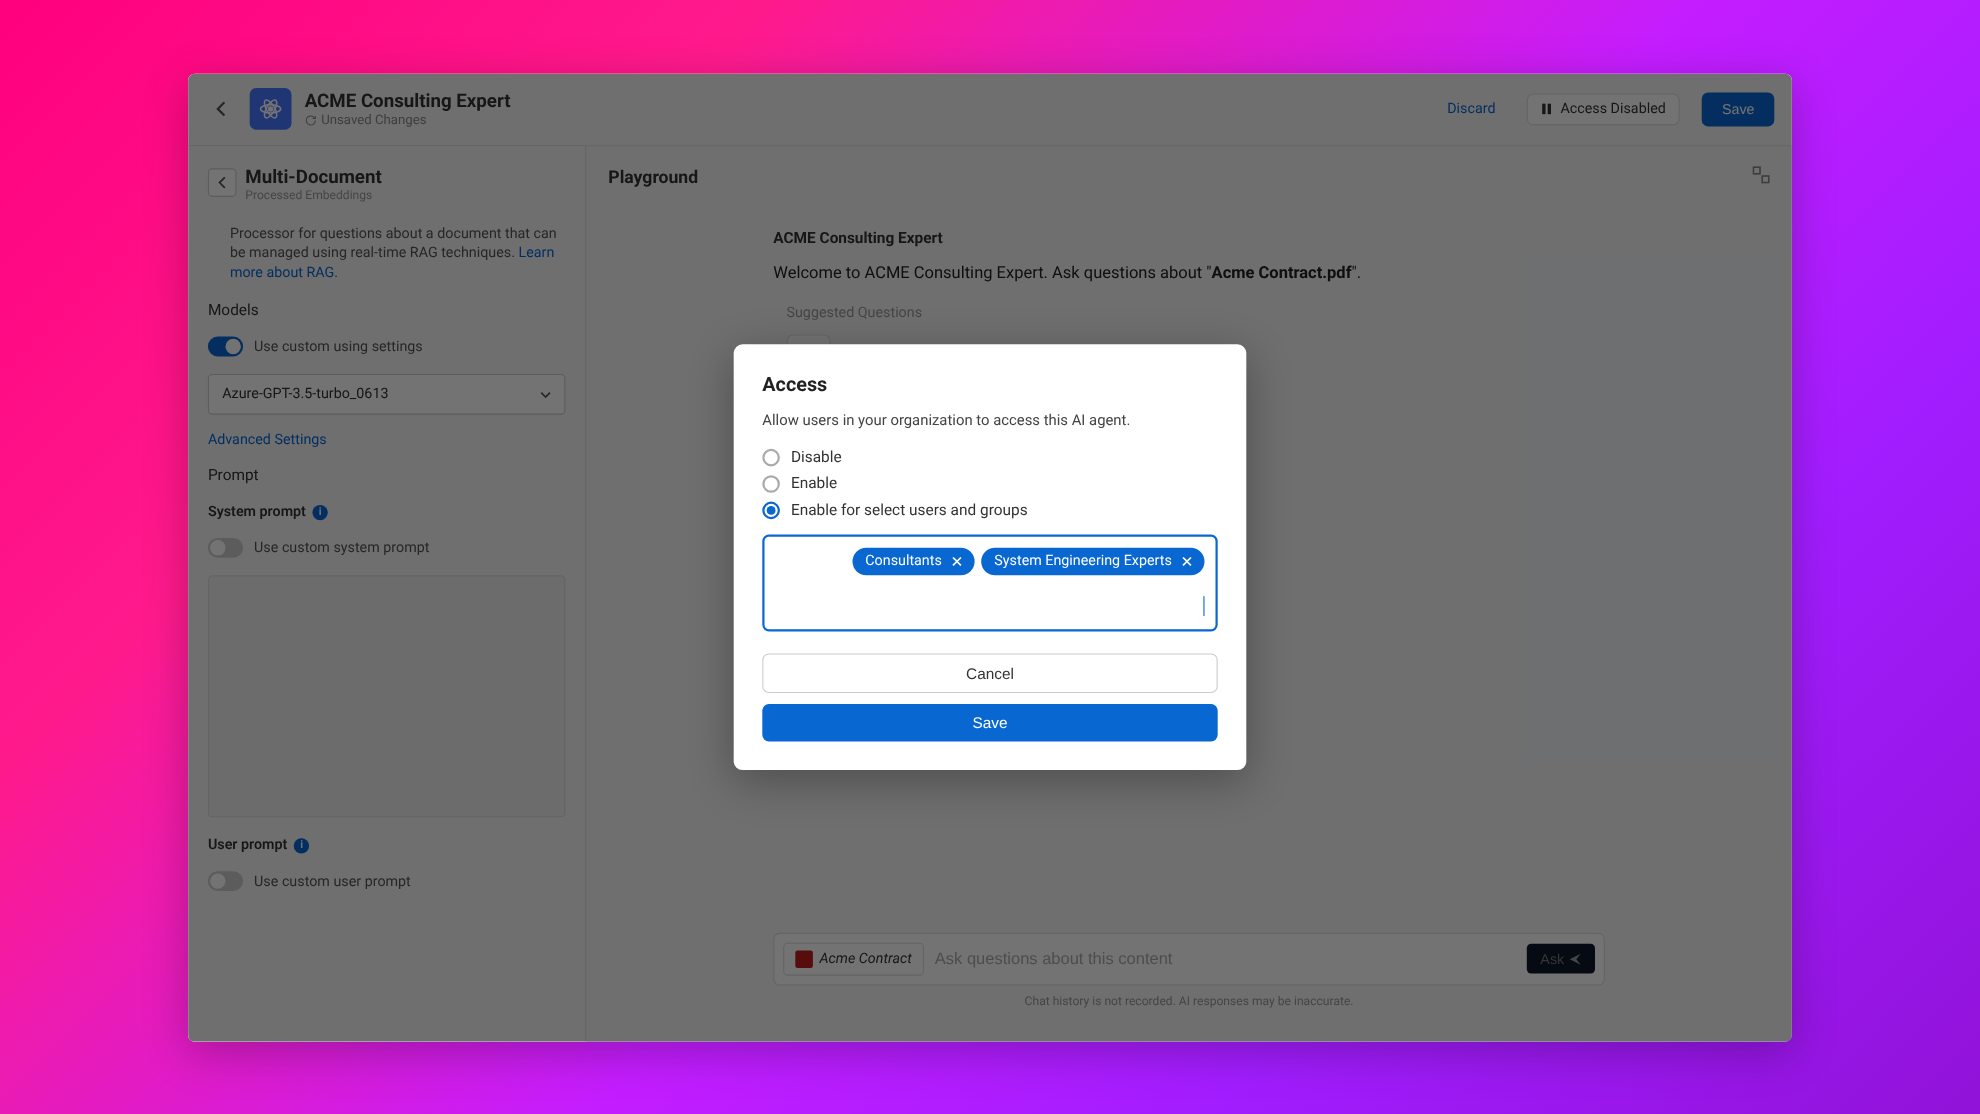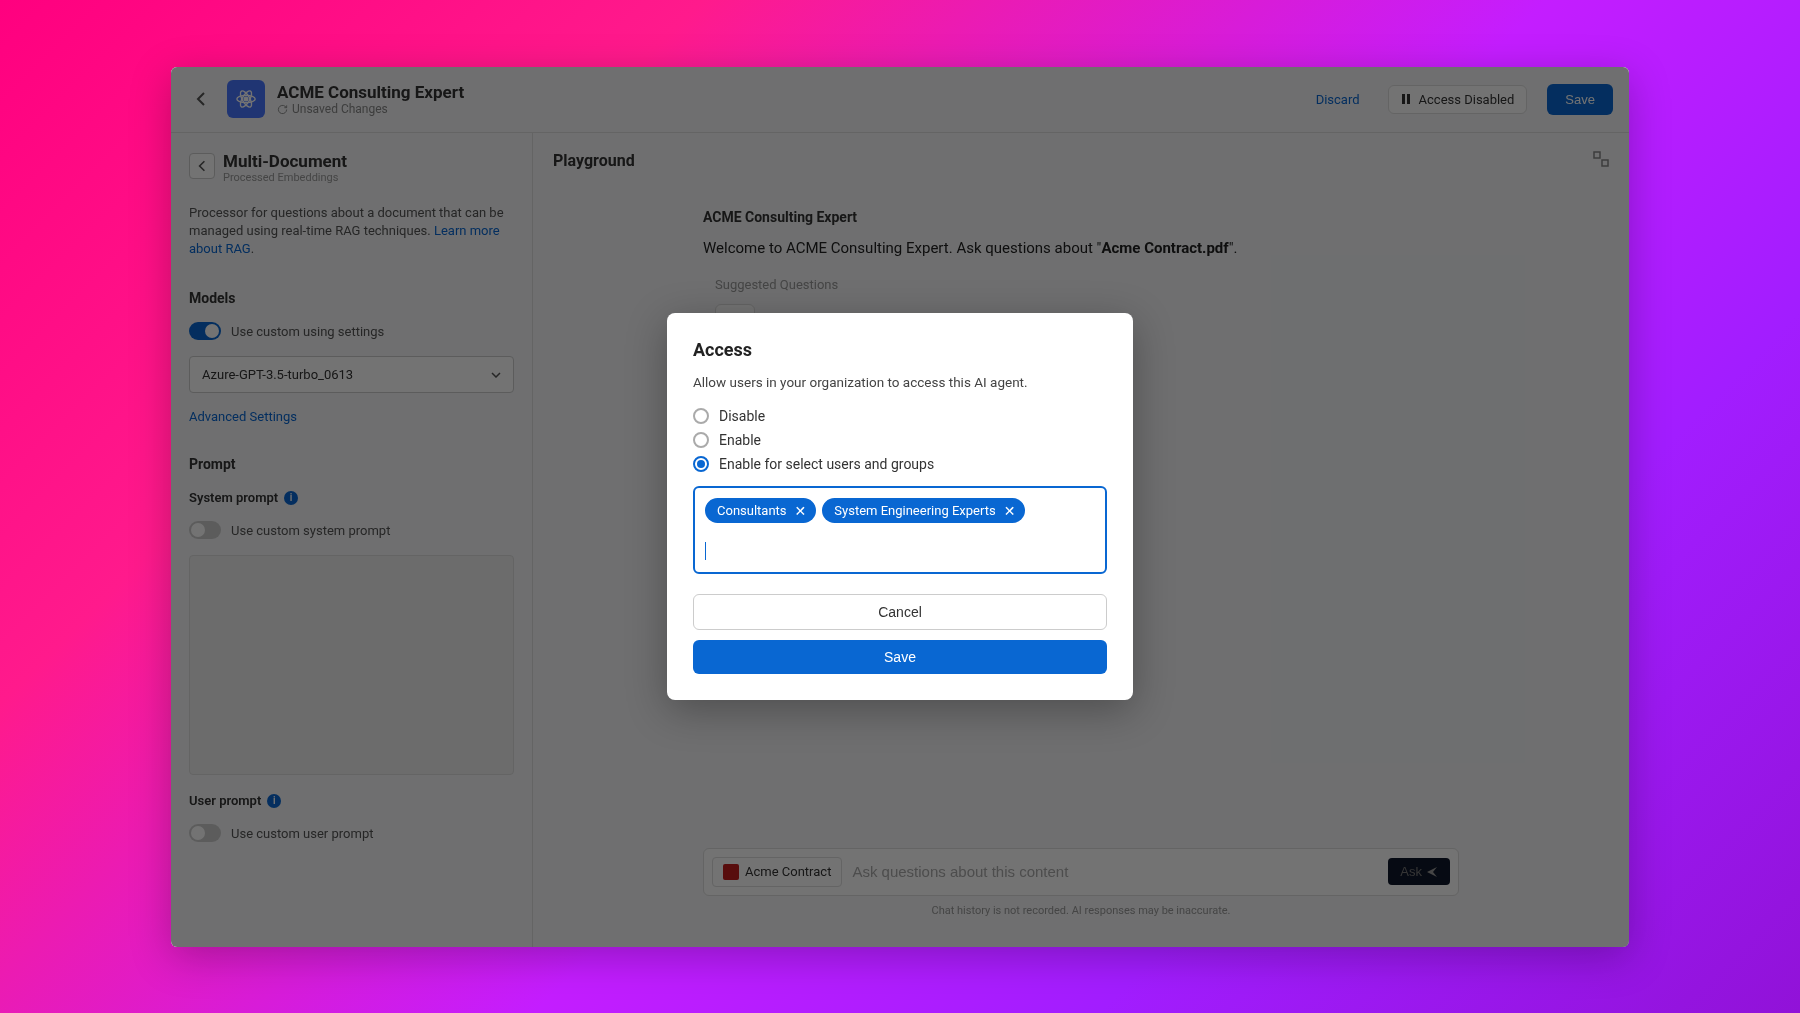--- a/index.html
+++ b/index.html
@@ -65,23 +65,23 @@
 }
 .panel-header { display: flex; align-items: flex-start; gap: 8px; margin-bottom: 6px; }
 .panel-back {
   width: 26px; height: 26px; border: 1px solid #ccc; border-radius: 4px;
   display: flex; align-items: center; justify-content: center;
   cursor: pointer; color: #555; font-size: 14px; margin-top: 2px;
   background: #fff;
 }
 .panel-title { font-weight: 700; color: #333; font-size: 17px; }
 .panel-sub { color: #999; font-size: 11px; }
-.desc { color: #555; font-size: 13px; line-height: 1.4; margin-top: 6px; }
+.desc { color: #555; font-size: 13px; line-height: 1.4; margin-top: 6px; margin-left: 20px; }
 .desc a { color: #0967d2; text-decoration: none; }
-.section-label { font-weight: 700; color: #333; font-size: 14px; margin-top: 24px; }
+.section-label { font-weight: 400; color: #333; font-size: 14px; margin-top: 8px; }
 .toggle-row { display: flex; align-items: center; gap: 10px; margin-top: 8px; font-size: 13px; color: #555; }
 .toggle { width: 32px; height: 18px; background: #0967d2; border-radius: 9px; position: relative; cursor: pointer; }
 .toggle::after { content: ''; position: absolute; width: 14px; height: 14px; background: #fff; border-radius: 50%; top: 2px; right: 2px; }
 .toggle.off { background: #ccc; }
 .toggle.off::after { right: auto; left: 2px; }
 .select {
   width: 100%; border: 1px solid #ccc; background: #fff; border-radius: 4px;
   padding: 10px 12px; font-size: 13px; color: #333;
   display: flex; align-items: center; justify-content: space-between;
   margin-top: 8px; cursor: pointer;
@@ -117,21 +117,21 @@
 .input-zone {
   padding: 0 170px 30px 170px;
 }
 .input-row {
   background: #fff; border: 1px solid #ddd; border-radius: 6px;
   padding: 8px; display: flex; align-items: center; gap: 10px;
 }
 .file-chip {
   display: flex; align-items: center; gap: 6px;
   background: #fff; border: 1px solid #ddd; border-radius: 4px;
-  padding: 6px 10px; font-size: 13px; color: #333;
+  padding: 6px 10px; font-size: 13px; color: #333; font-style: italic;
 }
 .pdf-icon { width: 16px; height: 16px; background: #c41d1d; border-radius: 2px; }
 .ask-input {
   flex: 1; border: none; outline: none; font-size: 15px; color: #333;
 }
 .ask-input::placeholder { color: #aaa; }
 .ask-btn {
   background: #0f172a; border: none; border-radius: 4px;
   padding: 6px 12px; font-size: 13px; color: #777;
   display: flex; align-items: center; gap: 4px; cursor: pointer;
@@ -159,20 +159,21 @@
   width: 16px; height: 16px; border: 2px solid #aaa; border-radius: 50%;
   display: inline-flex; align-items: center; justify-content: center;
 }
 .radio.selected { border-color: #0967d2; }
 .radio.selected::after { content: ''; width: 8px; height: 8px; background: #0967d2; border-radius: 50%; }
 .tags-input {
   border: 2px solid #0967d2; border-radius: 6px;
   padding: 10px; margin-top: 10px;
   display: flex; flex-wrap: wrap; gap: 6px; align-items: flex-start;
   min-height: 88px;
+  justify-content: flex-end;
 }
 .tag {
   background: #0967d2; color: #fff; border-radius: 14px;
   padding: 5px 8px 5px 12px; font-size: 13px;
   display: inline-flex; align-items: center; gap: 6px;
 }
 .tag-x { cursor: pointer; font-size: 14px; line-height: 1; padding: 0 2px; }
 .cursor-line { width: 1px; height: 18px; background: #0967d2; align-self: flex-start; margin-top: 4px; }
 .modal-actions {
   display: flex; justify-content: flex-end; gap: 10px; margin-top: 20px; flex-direction: column;

